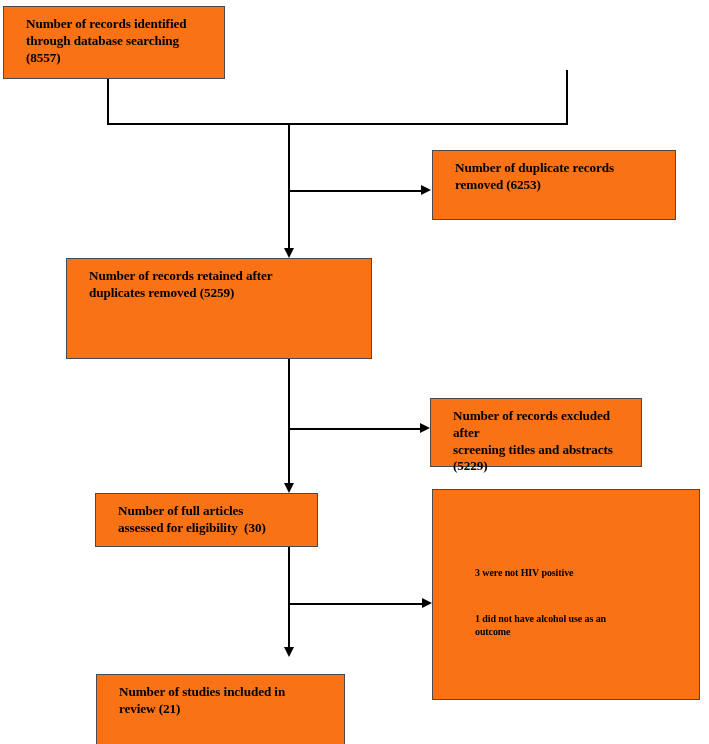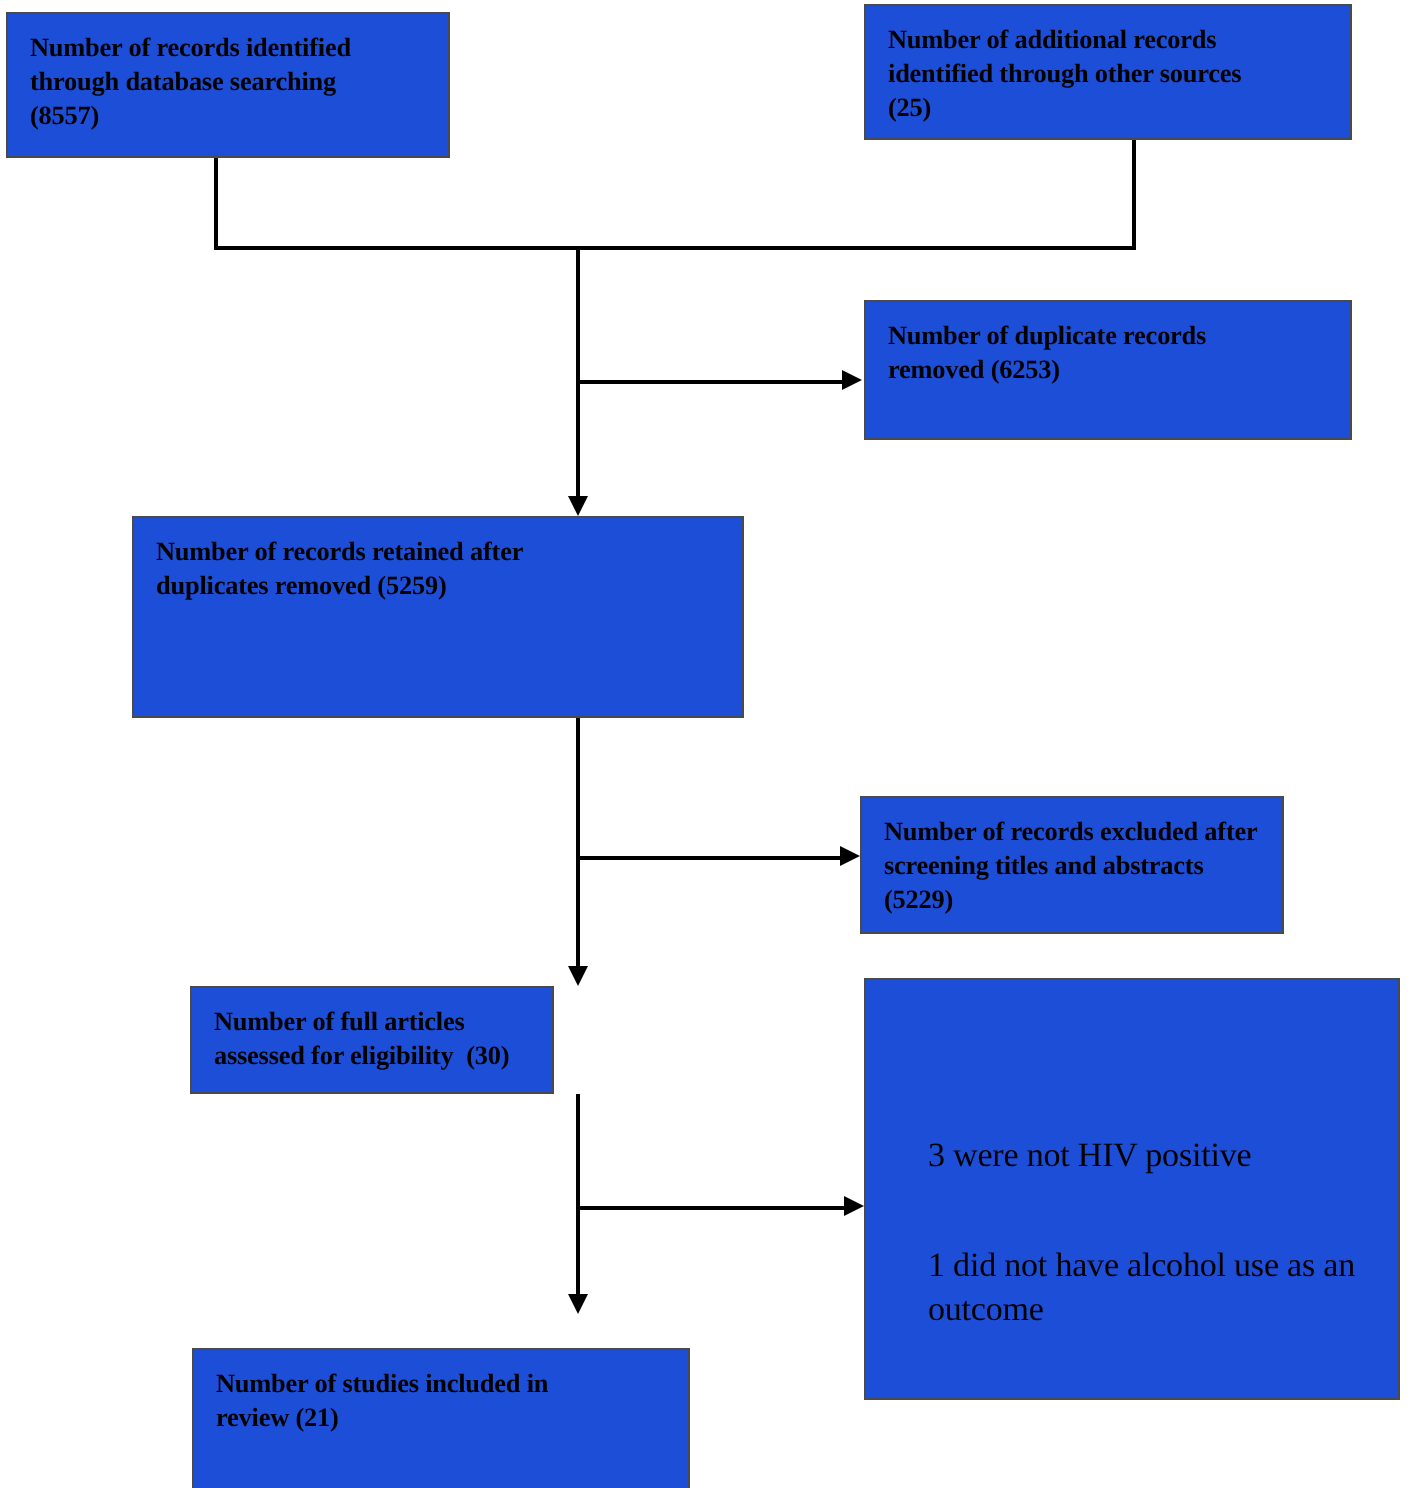--- a/index.html
+++ b/index.html
@@ -12,44 +12,44 @@
     width: 709px;
     height: 744px;
     background: #ffffff;
     font-family: "Liberation Serif", "DejaVu Serif", serif;
     overflow: hidden;
   }
   .node {
     position: absolute;
     box-sizing: border-box;
     border: 1.4px solid #4a4a4a;
-    background: #1d4ed8;
-    padding: 9px 10px 6px 11px;
+    background: #f97316;
+    padding: 9px 10px 6px 22px;
     font-weight: bold;
     font-size: 13.2px;
     line-height: 1.27;
     color: #000000;
     letter-spacing: -0.1px;
     white-space: pre-wrap;
   }
 
   .reasons-title {
     font-weight: bold;
     font-size: 13.2px;
     line-height: 1.27;
     white-space: pre-wrap;
   }
   .reasons-list {
     margin: 0;
     padding: 0 0 0 20px;
     list-style: none;
   }
   .reasons-list li {
-    font-weight: normal;
-    font-size: 17px;
+    font-weight: bold;
+    font-size: 10px;
     line-height: 1.27;
     white-space: pre-wrap;
   }
 
   
   .conn-v {
     position: absolute;
     width: 0;
     border-left: 2px solid #000000;
   }
@@ -75,34 +75,31 @@
 </style>
 </head>
 <body>
 
 <div id="flow-root">
 
   <div class="node" style="left:3px; top:6px; width:222px; height:73px;">Number of records identified
 through database searching
 (8557)</div>
 
-  <div class="node" style="left:432px; top:2px; width:244px; height:68px;">Number of additional records
-identified through other sources
-(25)</div>
 
   <div class="node" style="left:432px; top:150px; width:244px; height:70px;">Number of duplicate records
 removed (6253)</div>
 
   <div class="node" style="left:66px; top:258px; width:306px; height:101px;">Number of records retained after
 duplicates removed (5259)</div>
 
   <div class="node" style="left:430px; top:398px; width:212px; height:69px;">Number of records excluded after
 screening titles and abstracts (5229)</div>
 
-  <div class="node" style="left:95px; top:493px; width:182px; height:54px;">Number of full articles
+  <div class="node" style="left:95px; top:493px; width:223px; height:54px;">Number of full articles
 assessed for eligibility  (30)</div>
 
   <div class="node" style="left:432px; top:489px; width:268px; height:211px; padding-top:10px;">
     <ul class="reasons-list">
       <li>3 were not HIV positive</li>
       <li>1 did not have alcohol use as an
 outcome</li>
       
       
       

